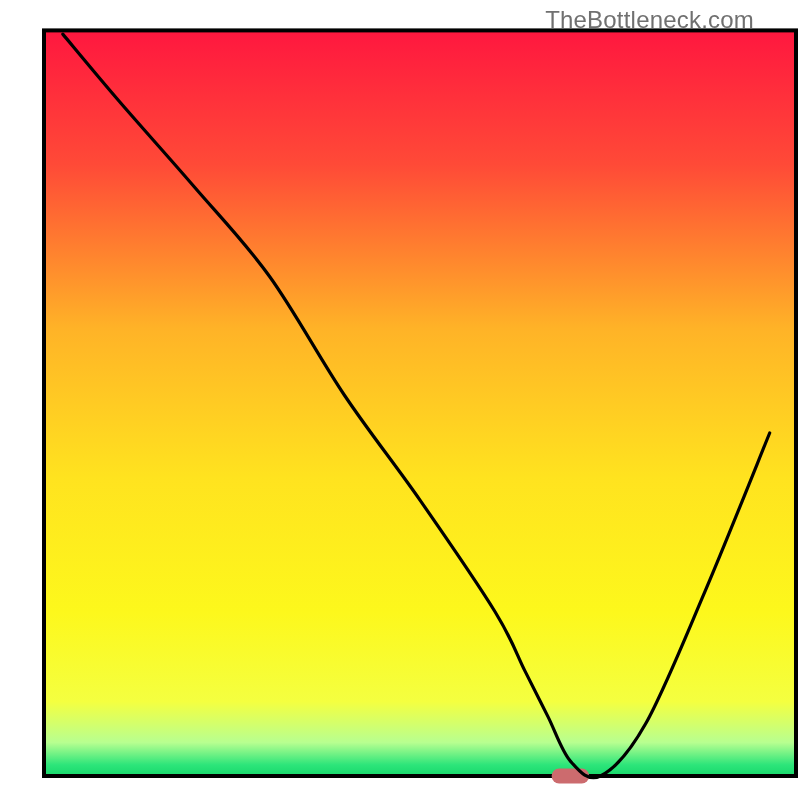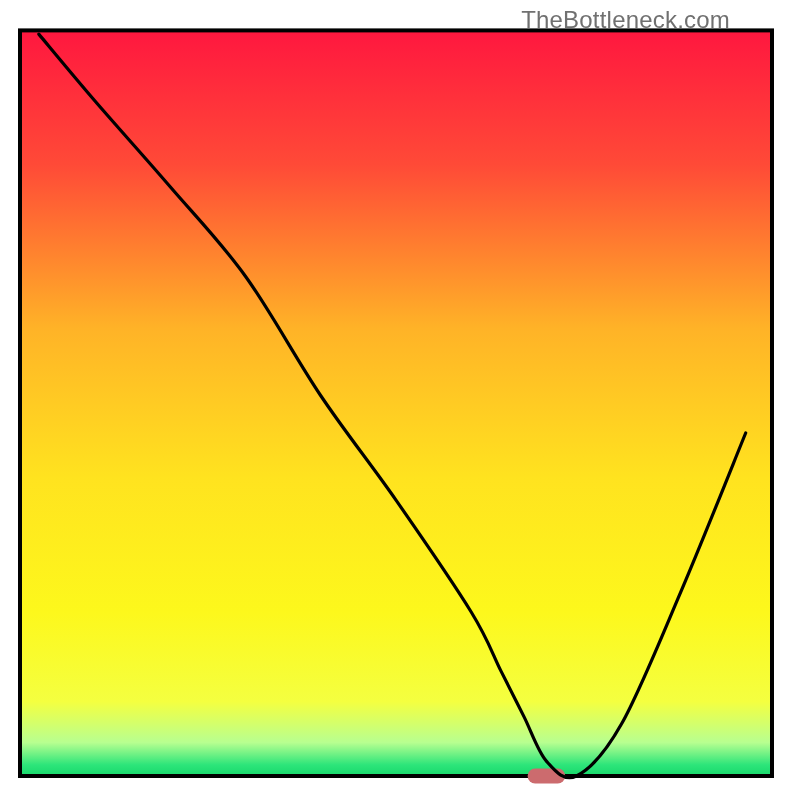--- a/index.html
+++ b/index.html
@@ -7,20 +7,21 @@
     padding: 0;
     width: 800px;
     height: 800px;
     background: #ffffff;
     font-family: Arial, Helvetica, sans-serif;
   }
   .chart-container {
     position: relative;
     width: 744px;
     height: 800px;
+    margin-left: 24px;
   }
   .watermark {
     position: absolute;
     top: 6px;
     right: 14px;
     color: #707070;
     font-size: 24px;
     font-weight: 400;
     z-index: 10;
     letter-spacing: 0.2px;

